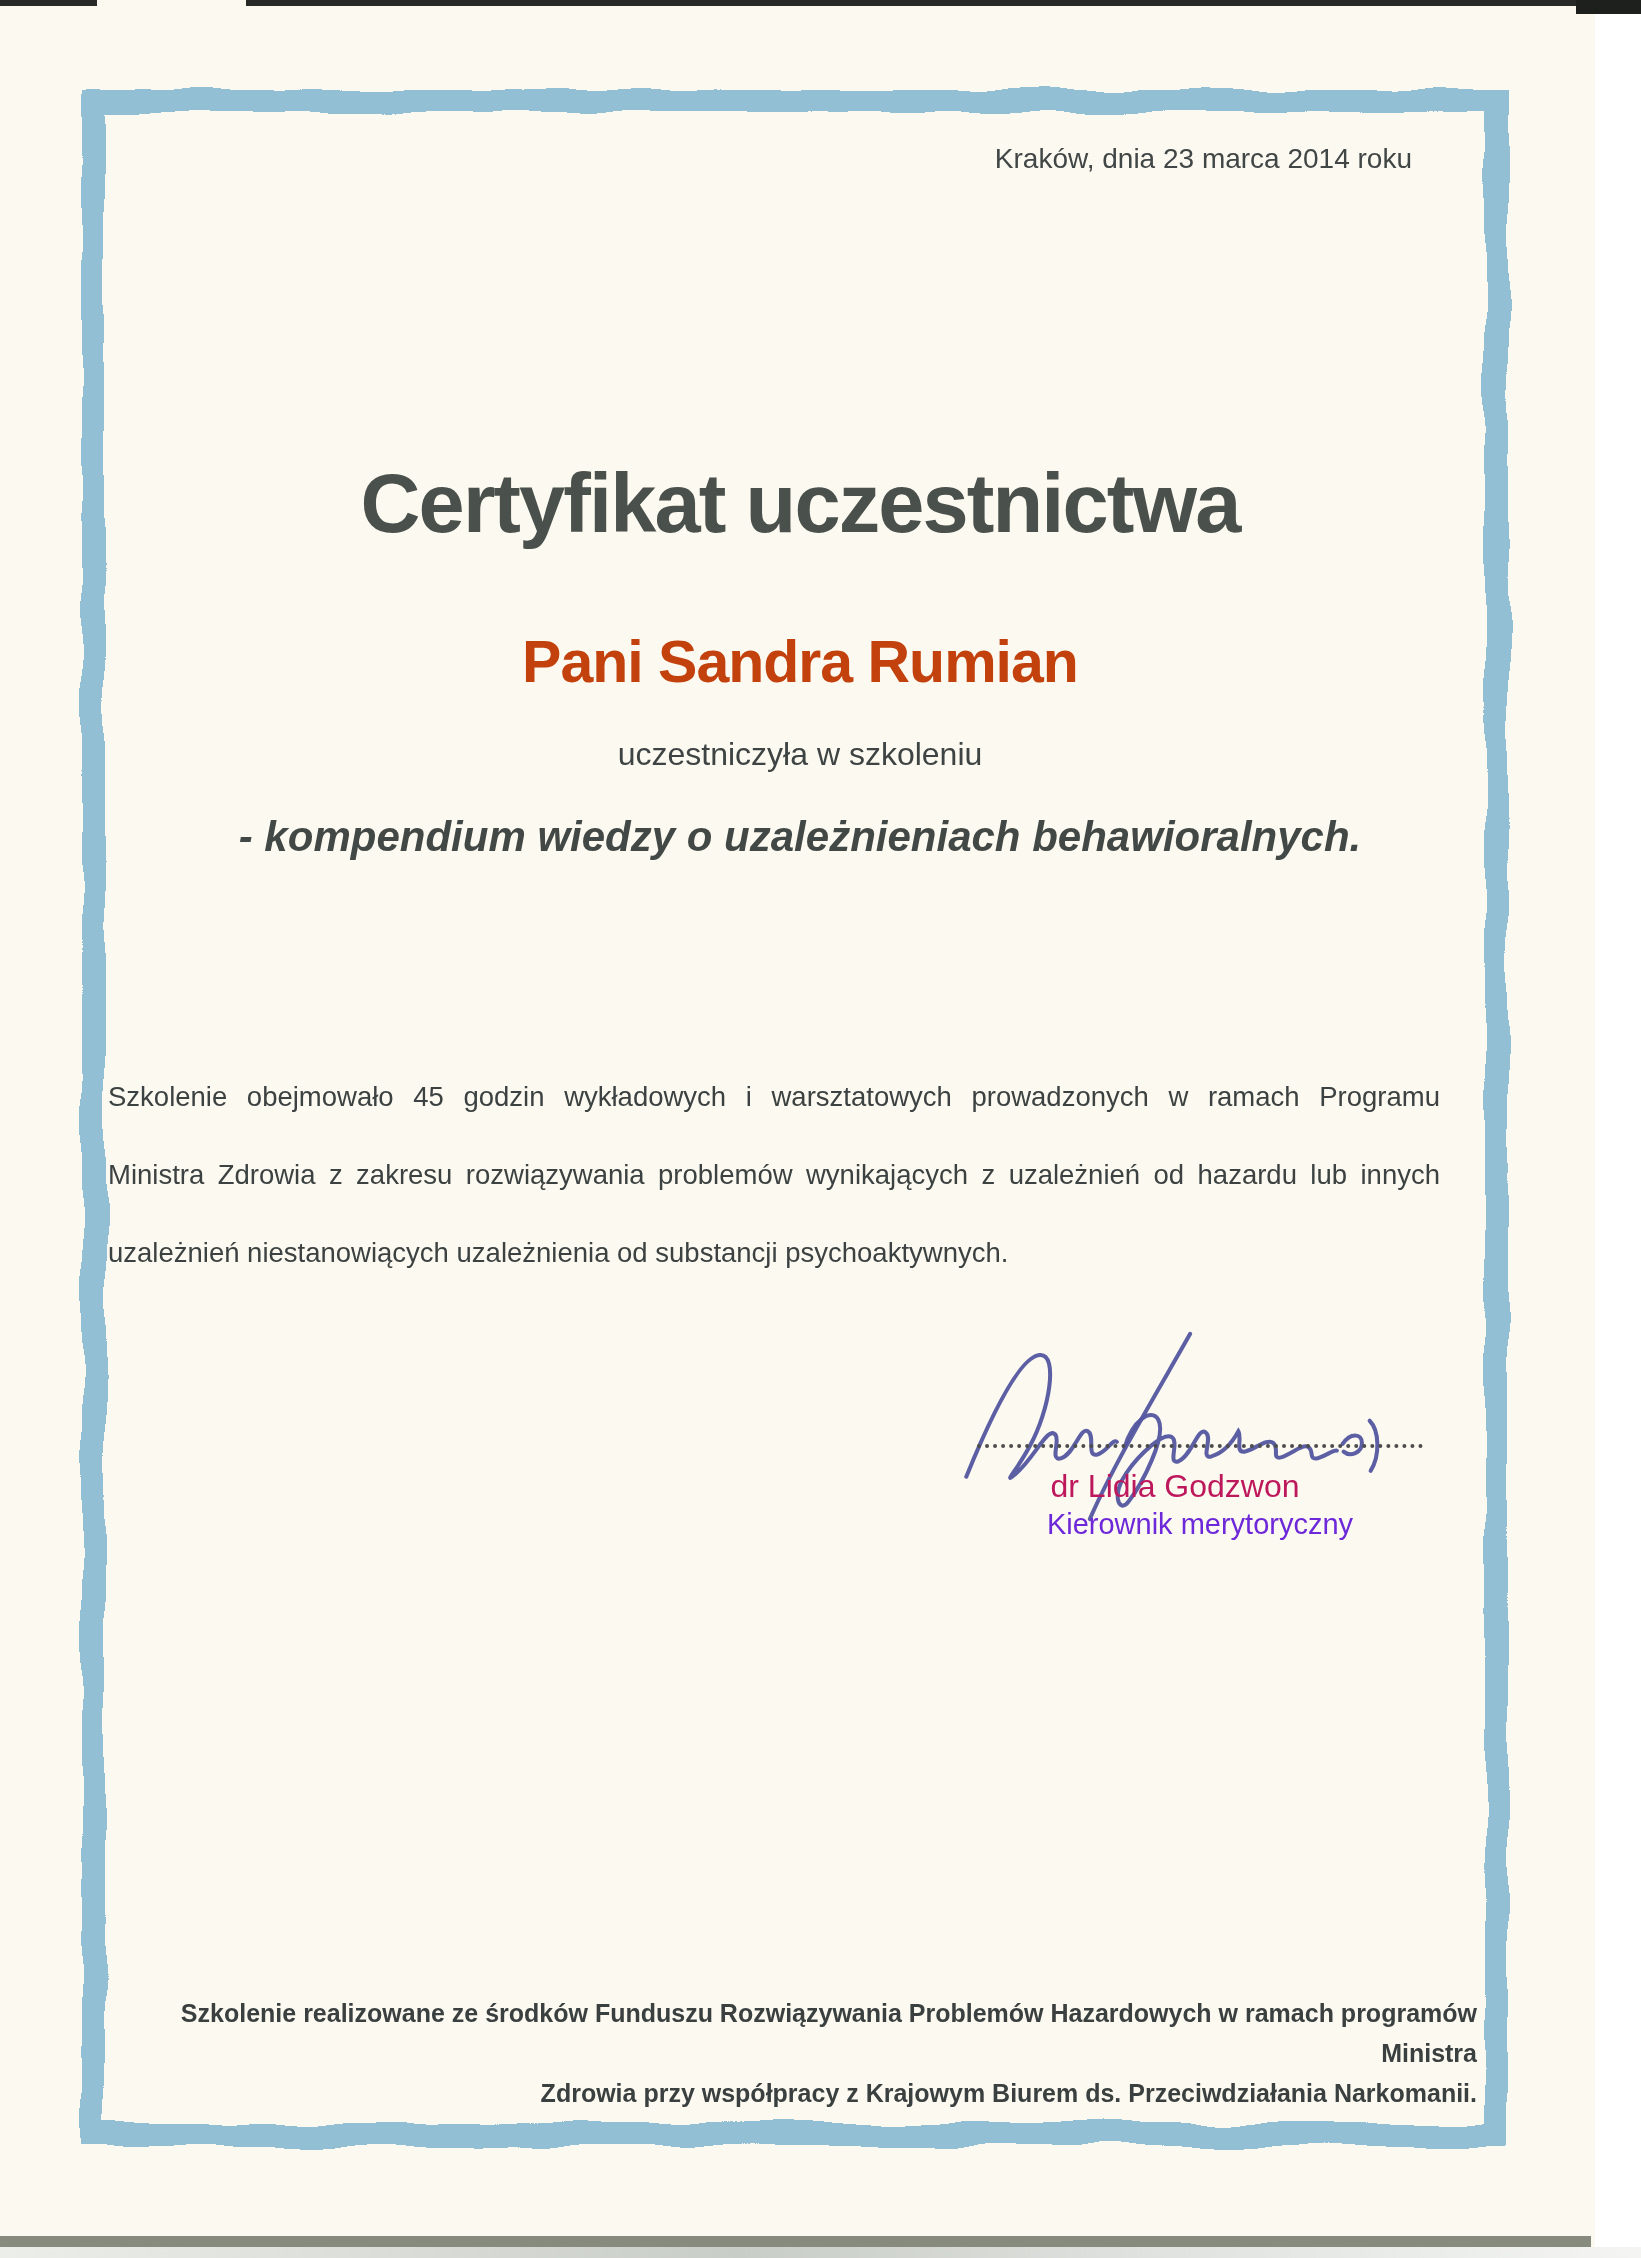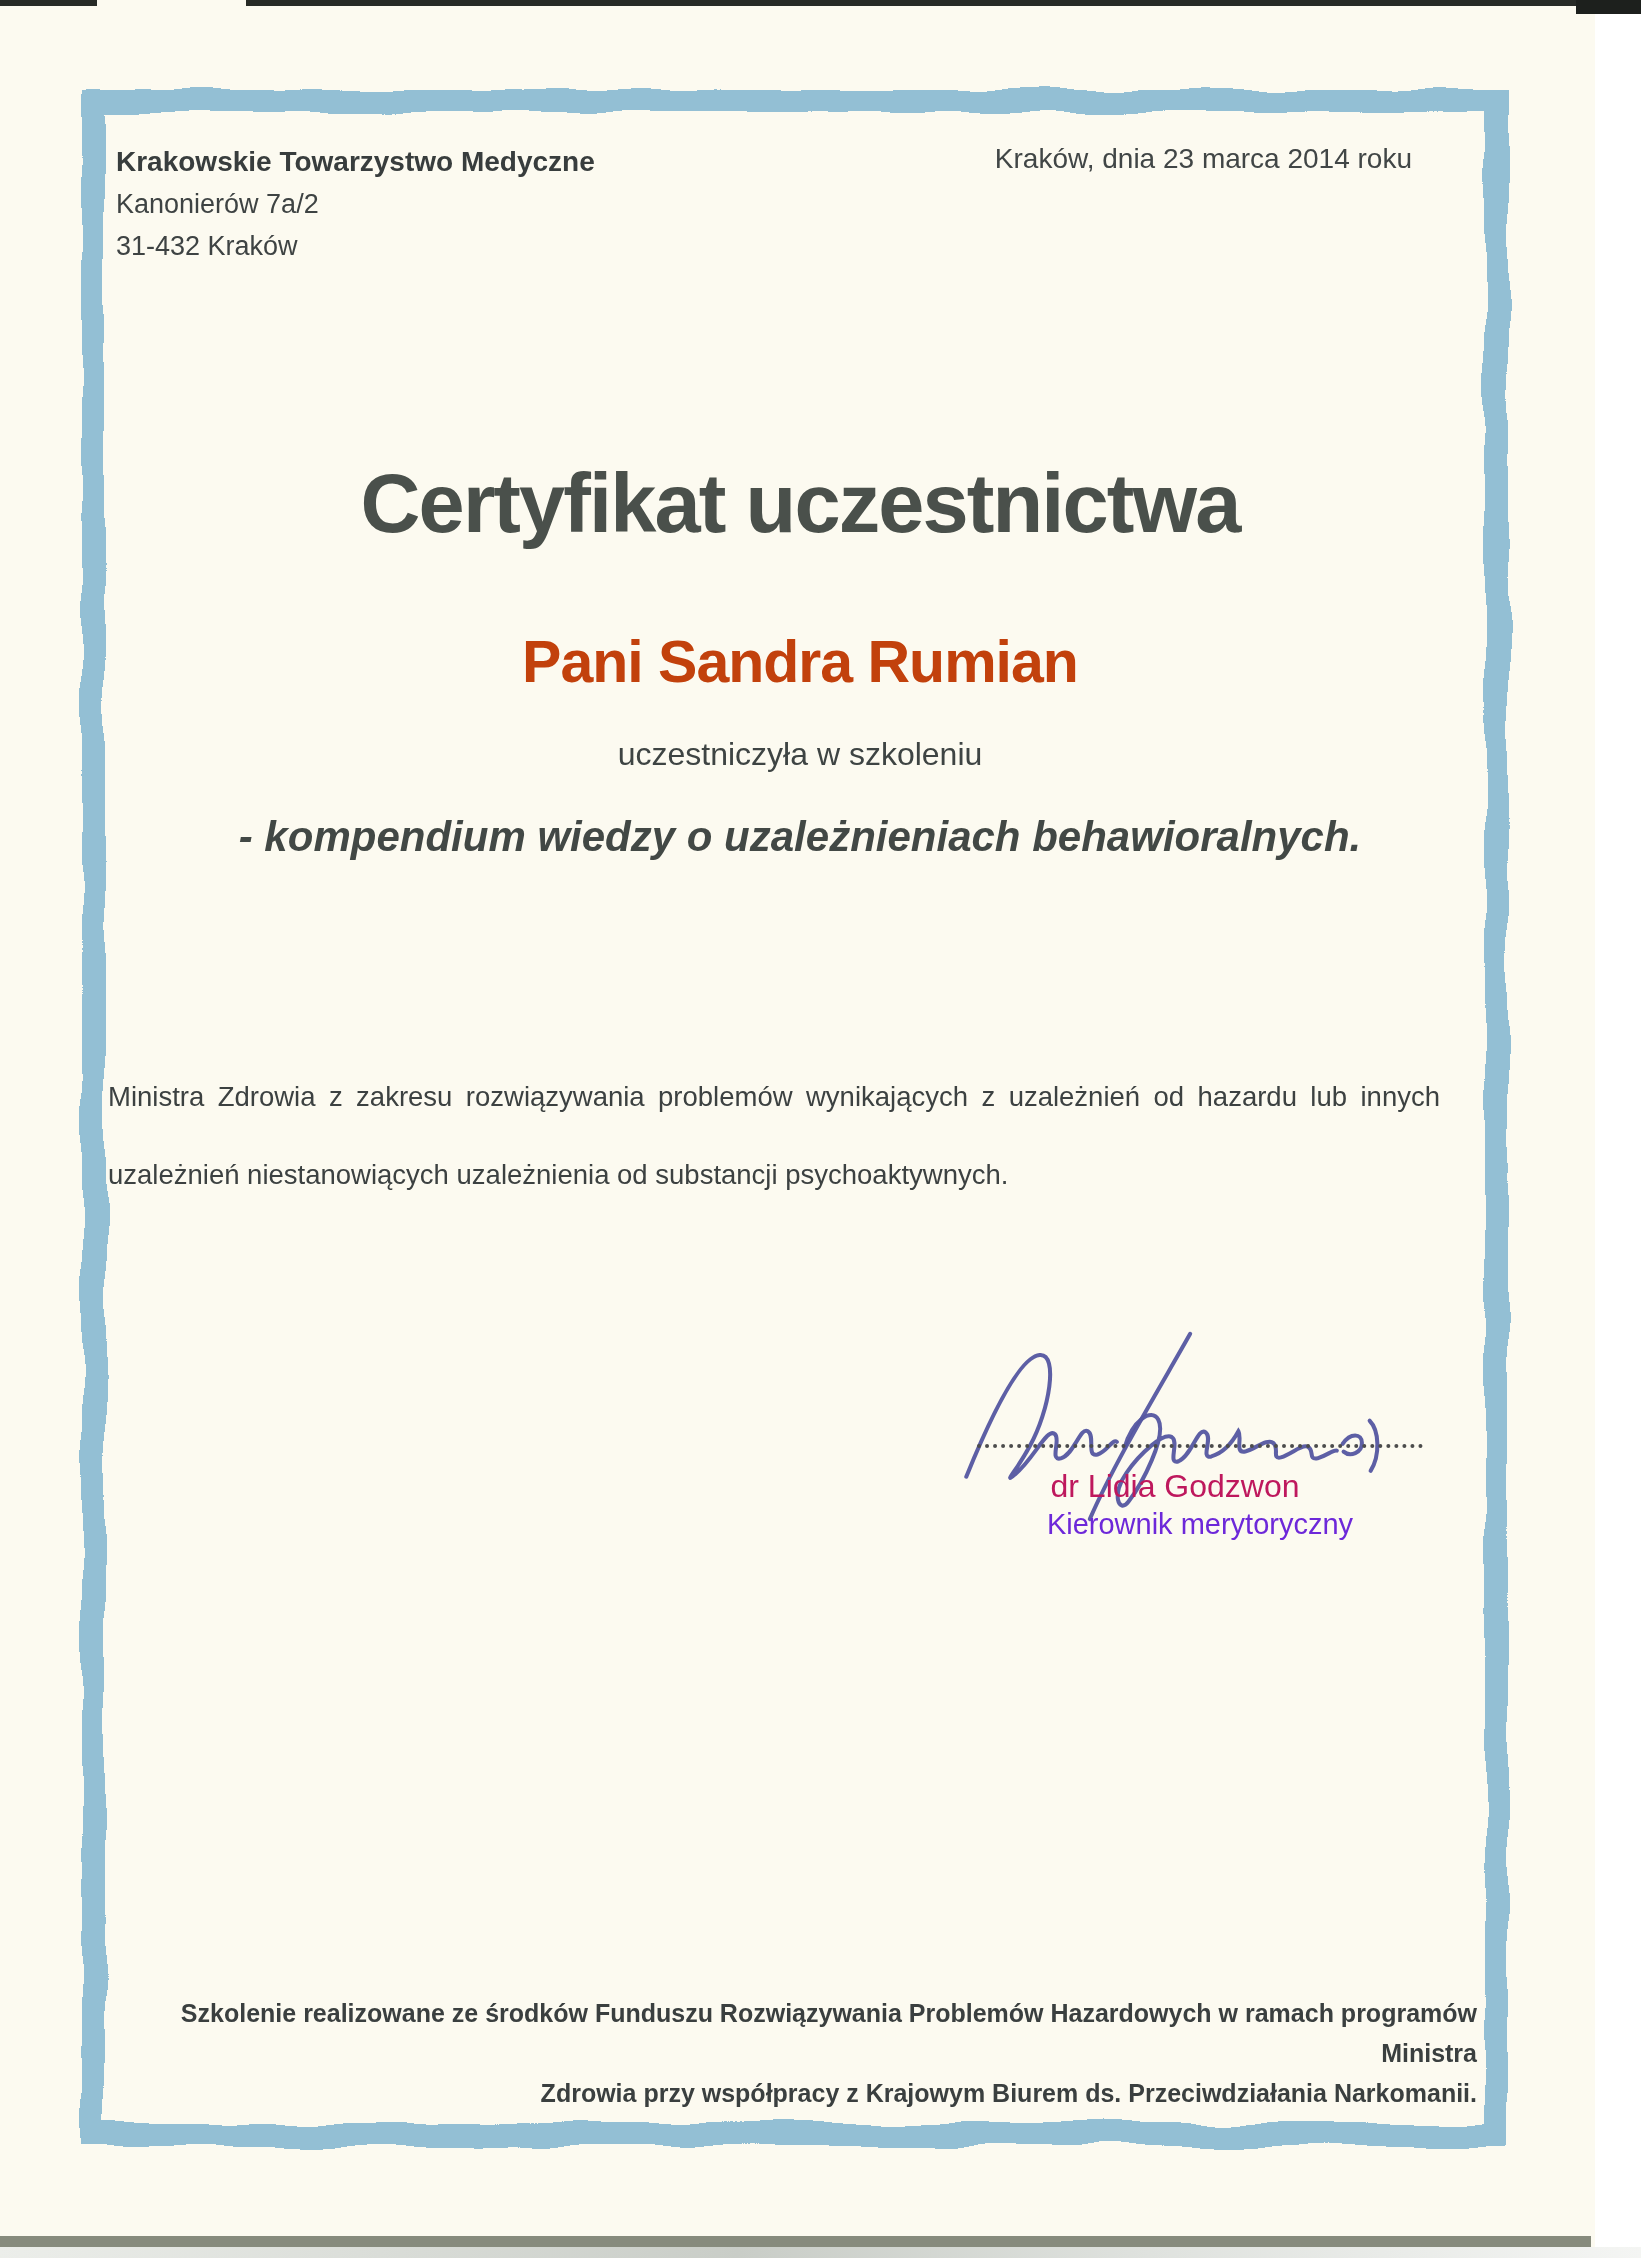--- a/index.html
+++ b/index.html
@@ -63,39 +63,35 @@
   <filter id="roughen" x="-5%" y="-5%" width="110%" height="110%">
     <feTurbulence type="fractalNoise" baseFrequency="0.012 0.012" numOctaves="2" seed="7" result="n"></feTurbulence>
     <feDisplacementMap in="SourceGraphic" in2="n" scale="14" xChannelSelector="R" yChannelSelector="G"></feDisplacementMap>
   </filter>
 </svg>
 
 <div class="paper">
 
   <div class="frame"></div>
 
-  <div class="abs org-block">
-    <div class="org-name">Krakowskie Towarzystwo Medyczne</div>
-    <div>Kanonierów 7a/2</div>
-    <div>31-432 Kraków</div>
-  </div>
 
   <div class="abs date-line">Kraków, dnia 23 marca 2014 roku</div>
 
   <div class="abs centerband cert-title">Certyfikat uczestnictwa</div>
 
   <div class="abs centerband recipient">Pani Sandra Rumian</div>
 
   <div class="abs centerband sub-line">uczestniczyła w szkoleniu</div>
 
   <div class="abs centerband course-title">
     <div>- kompendium wiedzy o uzależnieniach behawioralnych.</div>
   </div>
 
   <div class="abs body-par">
+    <div class="just">Szkolenie obejmowało 45 godzin wykładowych i warsztatowych prowadzonych w ramach Programu</div>
     <div class="just">Ministra Zdrowia z zakresu rozwiązywania problemów wynikających z uzależnień od hazardu lub innych</div>
     <div class="last">uzależnień niestanowiących uzależnienia od substancji psychoaktywnych.</div>
   </div>
 
   <svg class="abs sig-svg" viewBox="0 0 460 200">
     <path d="M22,152 C44,98 76,28 98,26 C118,24 108,84 88,120 C74,146 60,160 72,150 C92,134 106,100 114,108 C120,114 108,136 120,133 C134,129 140,100 148,105 C156,110 146,132 158,129 C168,126 174,112 178,116"></path>
     <path d="M186,122 C194,94 214,80 221,93 C230,110 204,160 190,178 C180,191 172,170 188,148 C202,128 226,106 235,111 C243,116 230,140 242,136 C256,130 262,100 270,106 C278,112 264,134 276,131 C290,127 298,116 304,105 C308,112 300,128 311,126 C322,123 334,112 340,117 C347,123 338,134 348,132 C360,128 370,118 376,121 C383,124 376,135 386,133 C396,130 402,124 406,125"></path>
     <path d="M412,118 C420,106 432,107 432,117 C432,127 420,132 413,126"></path>
     <path d="M440,94 C450,104 451,130 441,146"></path>
     <path d="M254,4 C226,54 176,136 150,196"></path>

